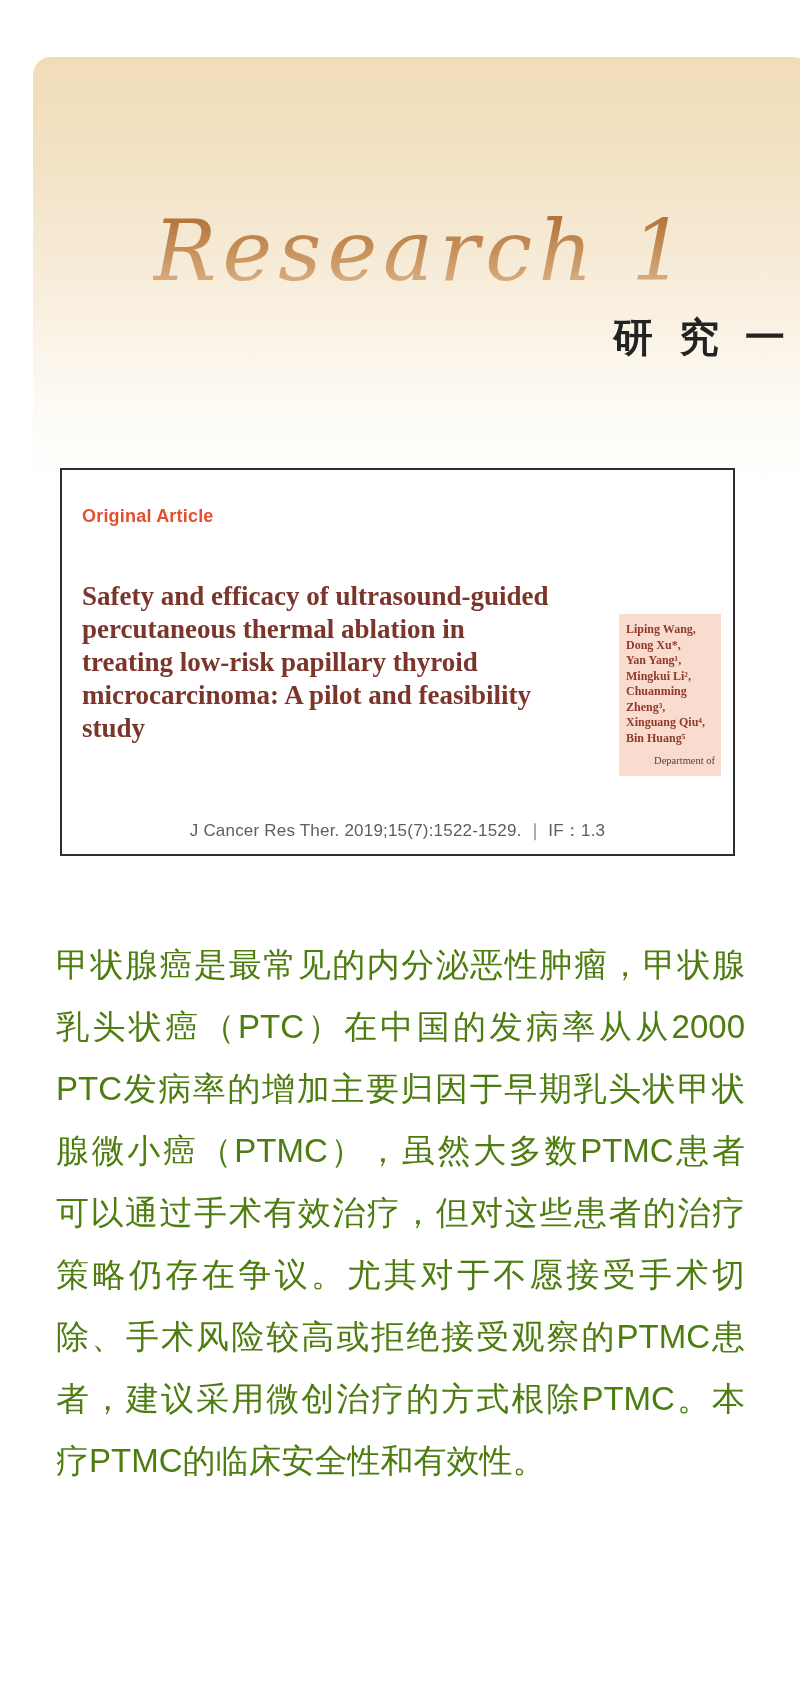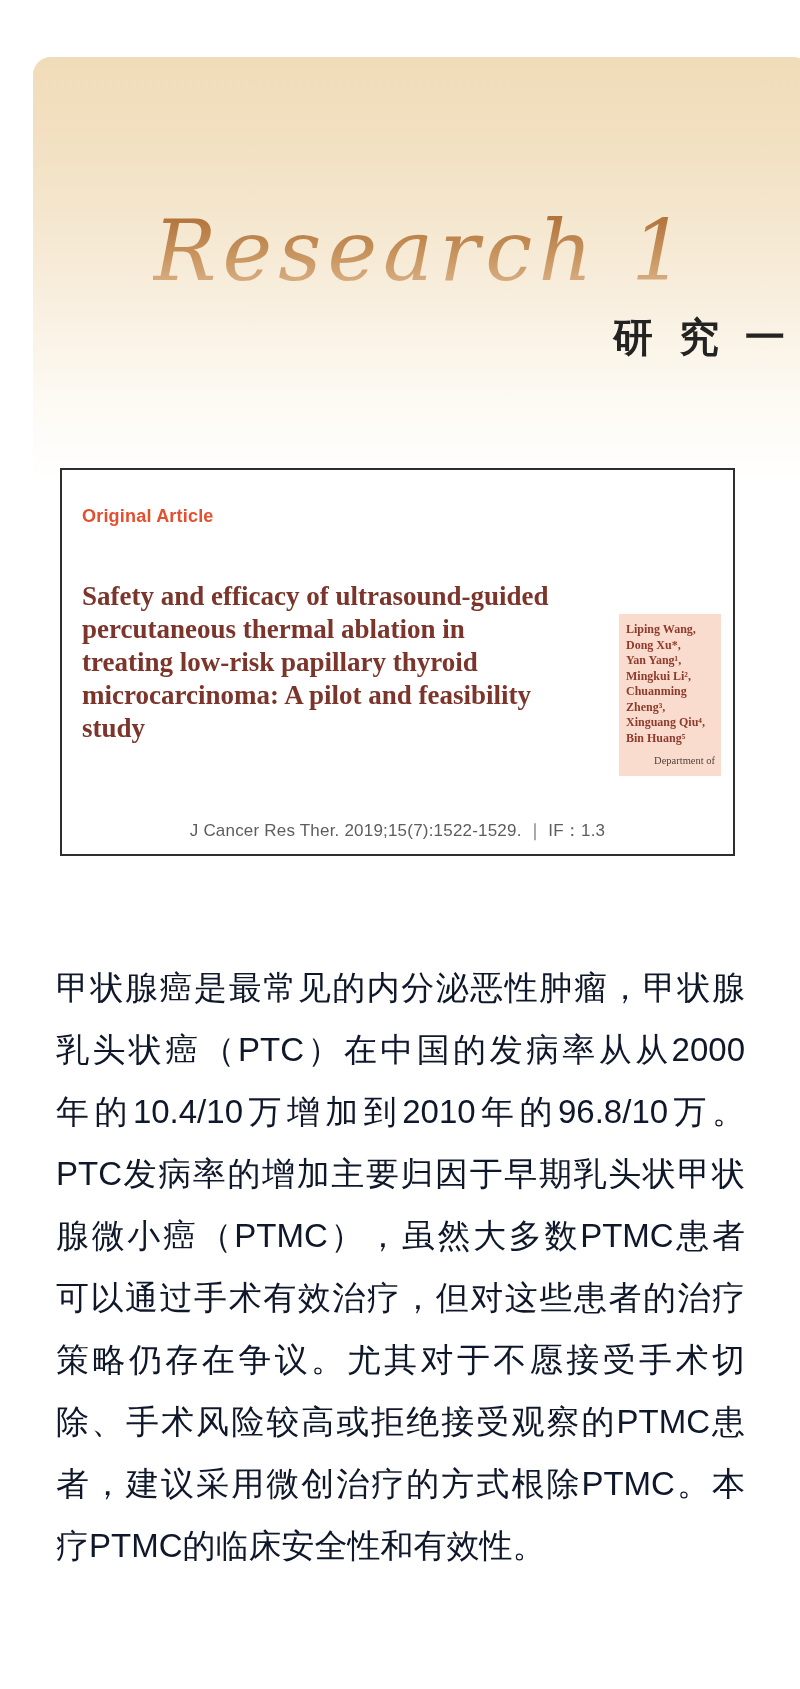--- a/index.html
+++ b/index.html
@@ -58,22 +58,22 @@
     margin-top:8px;
     font-family:"Liberation Serif","DejaVu Serif",serif;
     font-weight:400;font-size:10.5px;line-height:13px;color:#4e423c;text-align:right;
   }
   .citation{
     position:absolute;left:0;right:0;bottom:12px;text-align:center;
     font-size:17px;color:#5d5d5d;letter-spacing:0.2px;margin-top:32px;
   }
   
   .intro{
-    position:absolute;left:56px;top:957px;width:689px;
-    font-size:33px;line-height:62px;color:#0f172a;font-weight:400;
+    position:absolute;left:56px;top:934px;width:689px;
+    font-size:33px;line-height:62px;color:#4d7c0f;font-weight:400;
   }
   .intro .pline{
     text-align:justify;text-align-last:justify;
     height:62px;overflow:hidden;white-space:nowrap;
   }
   .intro .pline.is-last{text-align-last:left;}
 </style>
 </head>
 <body>
 
@@ -107,21 +107,20 @@
       <div class="author-name">Bin Huang⁵</div>
       <div class="affiliation">Department of</div>
     </div>
 
     <div class="citation">J Cancer Res Ther. 2019;15(7):1522-1529. ｜ IF：1.3</div>
   </div>
 
   <div class="intro">
     <div class="pline">甲状腺癌是最常见的内分泌恶性肿瘤，甲状腺</div>
     <div class="pline">乳头状癌（PTC）在中国的发病率从从2000</div>
-    <div class="pline">年的10.4/10万增加到2010年的96.8/10万。</div>
     <div class="pline">PTC发病率的增加主要归因于早期乳头状甲状</div>
     <div class="pline">腺微小癌（PTMC），虽然大多数PTMC患者</div>
     <div class="pline">可以通过手术有效治疗，但对这些患者的治疗</div>
     <div class="pline">策略仍存在争议。尤其对于不愿接受手术切</div>
     <div class="pline">除、手术风险较高或拒绝接受观察的PTMC患</div>
     <div class="pline">者，建议采用微创治疗的方式根除PTMC。本</div>
     <div class="pline is-last">疗PTMC的临床安全性和有效性。</div>
   </div>
 
 </div>

